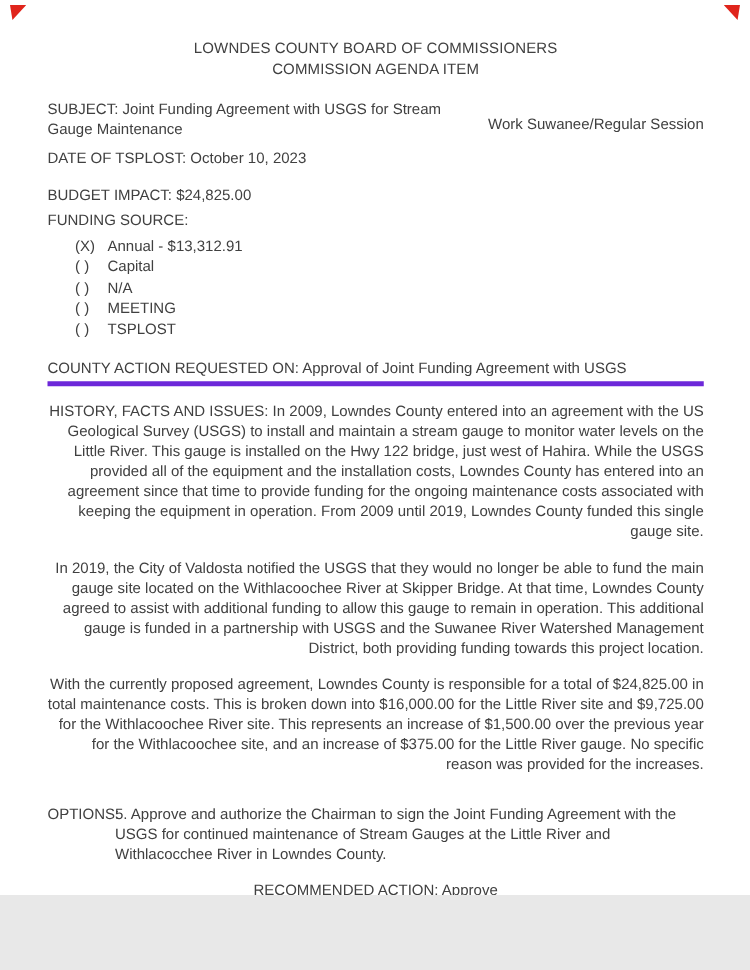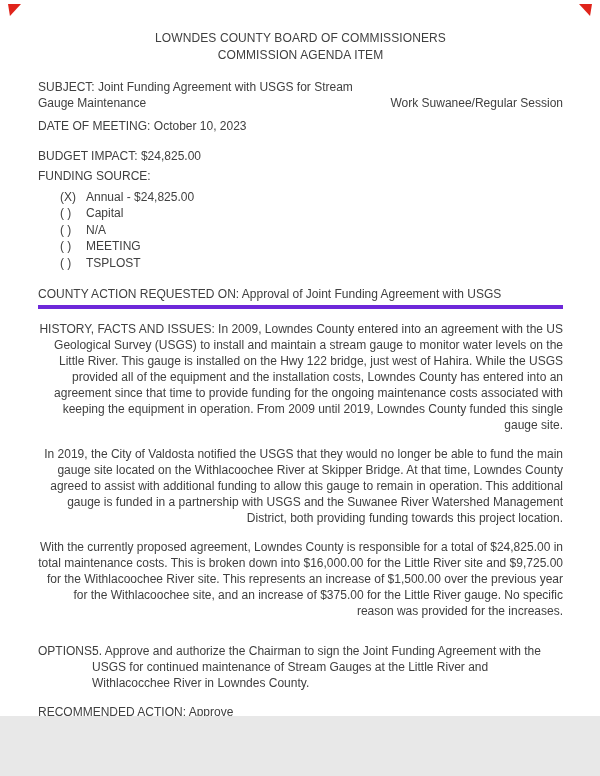--- a/index.html
+++ b/index.html
@@ -23,21 +23,21 @@
   }
   .corner-flag.left  { left: 8px;  top: 4px; clip-path: polygon(0 0, 100% 0, 15% 100%); }
   .corner-flag.right { right: 8px; top: 4px; clip-path: polygon(0 0, 100% 0, 85% 100%); }
 
   .content { padding: 30px 37px 0 38px; }
 
   .doc-header { text-align: center; letter-spacing: 0.1px; }
   .doc-header div { line-height: 17px; }
 
   .subject-block { margin-top: 15px; width: 360px; }
-  .row-flex { display: flex; justify-content: space-between; align-items: flex-end; }
+  .row-flex { display: flex; justify-content: space-between; align-items: center; }
   .date-row { margin-top: 7px; }
   .session { white-space: nowrap; }
 
   .budget-row { margin-top: 14px; }
   .funding-label { margin-top: 4px; }
 
   .funding-list { margin-top: 5px; margin-left: 22px; }
   .funding-item { display: flex; line-height: 16.4px; }
   .funding-item .mark { width: 26px; white-space: pre; }
 
@@ -47,21 +47,21 @@
     padding-bottom: 3px;
   }
 
   .para { margin-top: 12px; text-align: right; }
 
   .options-row { margin-top: 24px; display: flex; }
   .options-label { width: 54px; flex: 0 0 54px; }
   .options-body { flex: 1; }
   .options-item2 { margin-left: 13px; }
 
-  .recommended-row { margin-top: 13px; }
+  .recommended-row { margin-top: 13px; text-align: center; }
 
   .dept-row { margin-top: 13px; display: flex; }
   .dept-pair { white-space: nowrap; font-style: italic; }
   .dept-pair.first { width: 267px; flex: 0 0 267px; }
   .u { text-decoration: underline; }
 
   .admin-row { margin-top: 13px; }
 </style>
 </head>
 <body>
@@ -80,35 +80,35 @@
 
     <div class="row-flex">
       <div class="subject-block">
         <span>SUBJECT:</span>
         <span>Joint Funding Agreement with USGS for Stream Gauge Maintenance</span>
       </div>
       <div class="session" style="margin-top:22px;">Work Suwanee/Regular Session</div>
     </div>
 
     <div class="date-row">
-      <span>DATE OF MEETING:</span>
+      <span>DATE OF TSPLOST:</span>
       <span>October 10, 2023</span>
     </div>
 
     <div class="budget-row">
       <span>BUDGET IMPACT:</span>
       <span>$24,825.00</span>
     </div>
 
     <div class="funding-label">FUNDING SOURCE:</div>
 
     <div class="funding-list">
       <div class="funding-item">
         <span class="mark">(X)</span>
-        <span>Annual - $24,825.00</span>
+        <span>Annual - $13,312.91</span>
       </div>
       <div class="funding-item">
         <span class="mark">( )</span>
         <span>Capital</span>
       </div>
       <div class="funding-item">
         <span class="mark">( )</span>
         <span>N/A</span>
       </div>
       <div class="funding-item">

